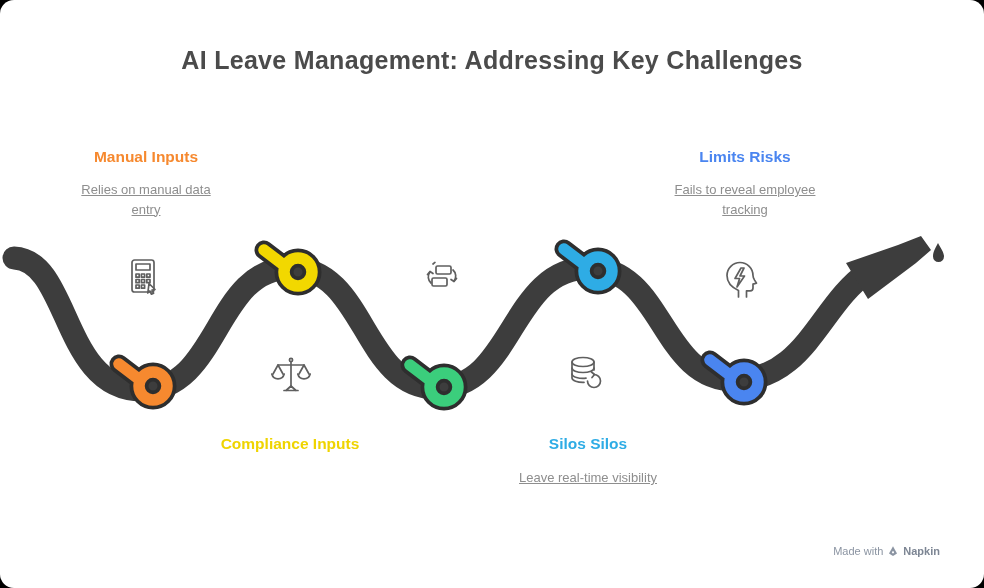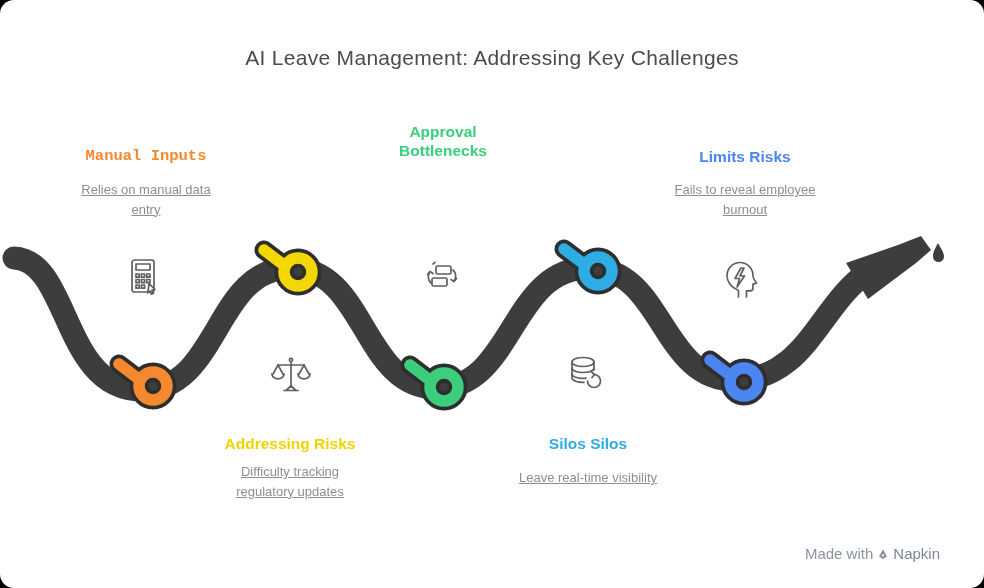--- a/index.html
+++ b/index.html
@@ -3,45 +3,45 @@
 <meta charset="utf-8">
 <style>
   html,body{margin:0;padding:0;background:#000;}
   .canvas{
     position:relative;width:984px;height:588px;background:#ffffff;
     border-radius:14px;overflow:hidden;
     font-family:"Liberation Sans", sans-serif;
   }
   .title{
     position:absolute;top:46px;left:0;right:0;text-align:center;
-    font-size:21px;font-weight:normal;color:#4b4b4b;letter-spacing:.3px;
+    font-size:25px;font-weight:bold;color:#4b4b4b;letter-spacing:.3px;
   }
   .label{
     position:absolute;text-align:center;font-weight:bold;
     font-size:15.5px;line-height:1.25;
   }
   .desc{
     position:absolute;text-align:center;font-size:13px;color:#8e8e8e;line-height:1.5;text-decoration:underline;
   }
-  .c-orange{color:#F6892F;font-family:Liberation Mono, monospace;}
+  .c-orange{color:#F6892F;}
   .c-green{color:#3BCE7C;}
   .c-blue{color:#4A85F0;}
   .c-yellow{color:#EFD400;}
   .c-cyan{color:#2EACE5;}
   .flow-svg{position:absolute;left:0;top:0;}
   .icon{position:absolute;}
   .icon svg{display:block;}
   .icon path,.icon rect,.icon circle,.icon ellipse,.icon line,.icon polyline,.icon polygon{
     fill:none;stroke:#5f5f5f;stroke-width:1.7;stroke-linecap:round;stroke-linejoin:round;
   }
   .credit{
     position:absolute;top:545px;right:44px;display:flex;align-items:center;gap:4px;
-    font-size:15px;color:#8b94a2;text-decoration:none;margin-left:19px;
+    font-size:11px;color:#8b94a2;text-decoration:none;margin-left:19px;
   }
-  .credit .brand{font-weight:normal;color:#7d8694;}
+  .credit .brand{font-weight:bold;color:#7d8694;}
 </style>
 </head>
 <body>
 
 <div class="canvas">
 
   <svg class="flow-svg" width="984" height="588" viewBox="0 0 984 588">
 
     <path d="M 14 258 C 70 260 62 390 142 390 C 220 390 214 268 291 268 C 366 268 362 388 437 388 C 514 388 510 268 589 268 C 664 268 660 380 735 380 C 806 380 820 304 868 272" fill="none" stroke="#3D3D3D" stroke-width="23" stroke-linecap="round"></path>
 
@@ -83,44 +83,42 @@
         <rect x="28.8" y="21" width="3.2" height="3.2"></rect>
       <rect x="18" y="26.5" width="3.2" height="3.2"></rect>
         <rect x="23.4" y="26.5" width="3.2" height="3.2"></rect>
         <rect x="28.8" y="26.5" width="3.2" height="3.2"></rect>
       <rect x="18" y="32" width="3.2" height="3.2"></rect>
         <rect x="23.4" y="32" width="3.2" height="3.2"></rect>
       <path d="M31 30.5 l6 6 -3 .5 1.6 3.2 -2.2 1 -1.6 -3.2 -2 2 z"></path>
     </svg>
   </div>
 
-  <div class="label c-green" style="left:378px;top:122px;width:130px;">Approval Bottlenecks</div>
   <div class="icon" style="left:419px;top:253px;">
     <svg width="48" height="48" viewBox="0 0 48 48">
       <rect x="17" y="13" width="15" height="8" rx="1.5"></rect>
       <rect x="13" y="25" width="15" height="8" rx="1.5"></rect>
       <path d="M34 17 a8 8 0 0 1 1 11"></path>
       <polyline points="37.5,25.5 35,28.5 32,26.5"></polyline>
       <path d="M12 30 a8 8 0 0 1 -1 -11"></path>
       <polyline points="8.5,21.5 11,18.5 14,20.5"></polyline>
       <path d="M14 11 l2.5 -2" stroke-dasharray="2.5 2.5"></path>
     </svg>
   </div>
 
   <div class="label c-blue" style="left:655px;top:147px;width:180px;">Limits Risks</div>
-  <div class="desc" style="left:652px;top:180px;width:186px;">Fails to reveal employee burnout</div>
+  <div class="desc" style="left:652px;top:180px;width:186px;">Fails to reveal employee tracking</div>
   <div class="icon" style="left:718px;top:257px;">
     <svg width="48" height="48" viewBox="0 0 48 48">
       <path d="M20.5 40 v-6.5 C13 30 9 24.5 9 18.5 a13 13 0 0 1 26 0 c0 1.6 .4 2.6 1.6 4.6 l1.9 3 -3.5 1 v4 a2.8 2.8 0 0 1 -2.8 2.8 h-3.7 v6.1"></path>
       <path d="M23 11 l-6 10.5 h4.6 l-2.6 8.5 7.5 -11 h-4.5 l4 -8 z"></path>
     </svg>
   </div>
 
-  <div class="label c-yellow" style="left:198px;top:434px;width:184px;">Addressing Risks</div>
-  <div class="desc" style="left:212px;top:462px;width:156px;">Difficulty tracking regulatory updates</div>
+  <div class="label c-yellow" style="left:198px;top:434px;width:184px;">Compliance Inputs</div>
   <div class="icon" style="left:267px;top:352px;">
     <svg width="48" height="48" viewBox="0 0 48 48">
       <circle cx="24" cy="8" r="1.6"></circle>
       <path d="M24 10 v24"></path>
       <path d="M11 13 h26"></path>
       <path d="M11 13 l-5 9 M11 13 l5 9"></path>
       <path d="M4.8 22 a6.4 6.4 0 0 0 12.4 0"></path>
       <path d="M37 13 l-5 9 M37 13 l5 9"></path>
       <path d="M30.8 22 a6.4 6.4 0 0 0 12.4 0"></path>
       <path d="M24 34 l-5 4.5 M24 34 l5 4.5 M17 38.5 h14"></path>

